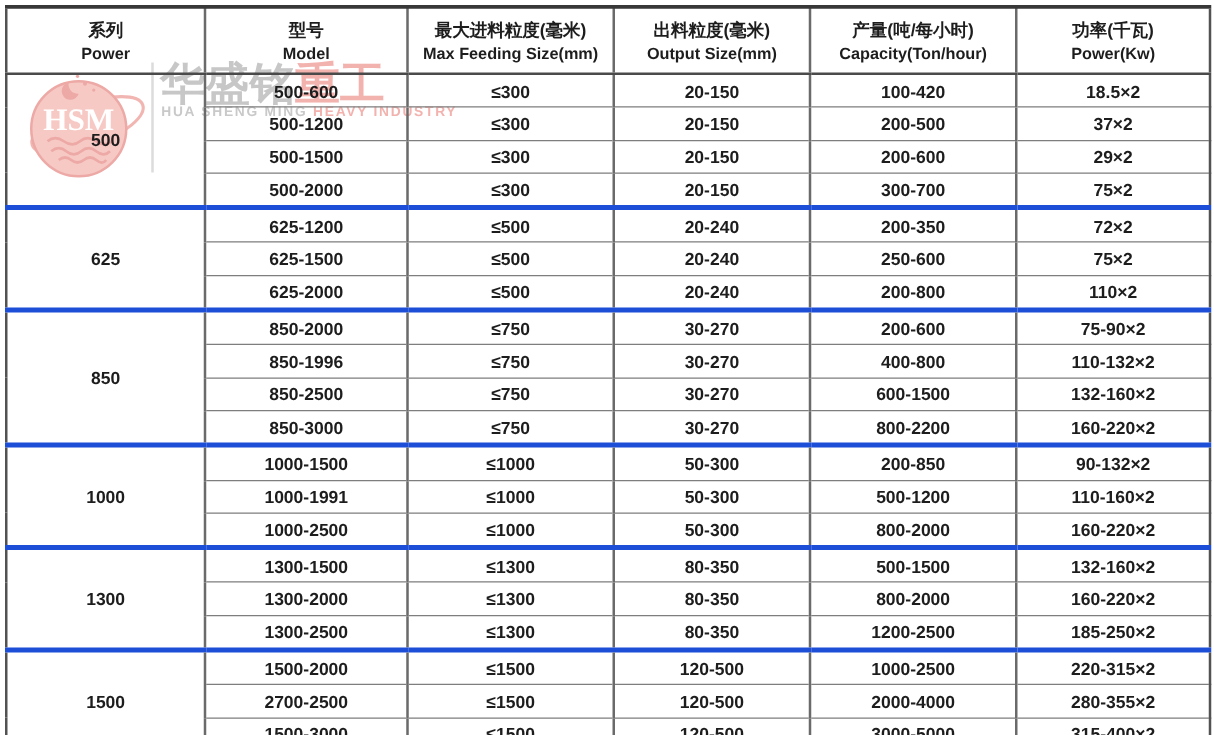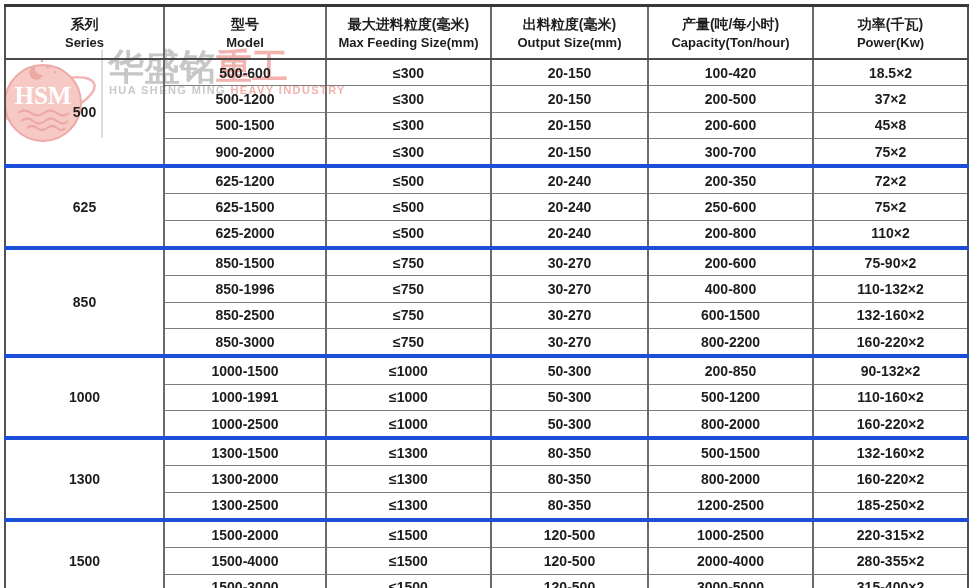--- a/index.html
+++ b/index.html
@@ -3,21 +3,21 @@
 <meta charset="utf-8">
 <style>
   html,body{margin:0;padding:0;}
   body{
     width:971px;height:588px;background:#ffffff;position:relative;overflow:hidden;
     font-family:"Liberation Sans","DejaVu Sans",sans-serif;
   }
   .canvas{position:absolute;inset:0;}
 
   
-  .watermark{position:absolute;left:2px;top:48px;width:330px;height:100px;z-index:0;pointer-events:none;}
+  .watermark{position:absolute;left:22px;top:48px;width:330px;height:100px;z-index:0;pointer-events:none;}
   .wm-logo{position:absolute;left:0;top:6px;}
   .wm-divider{position:absolute;left:99px;top:2px;width:2px;height:88px;background:#dcdcdc;}
   .wm-zh{position:absolute;left:106px;top:1px;font-size:36px;line-height:36px;font-weight:bold;
          color:#c7c7c7;white-space:nowrap;letter-spacing:0;}
   .wm-zh .red{color:#f2b2ae;}
   .wm-en{position:absolute;left:107px;top:37px;font-size:11px;line-height:11px;font-weight:bold;
          color:#c9c9c9;letter-spacing:1.4px;white-space:nowrap;}
   .wm-en .red{color:#f2b2ae;}
 
   
@@ -73,21 +73,21 @@
         <col style="width:162px">
         <col style="width:165px">
       <col style="width:157px">
         <col style="width:165px">
         <col style="width:155px">
     </colgroup>
     <thead>
       <tr>
         <th>
           <div class="th-zh">系列</div>
-          <div class="th-en">Series</div>
+          <div class="th-en">Power</div>
         </th>
         <th>
           <div class="th-zh">型号</div>
           <div class="th-en">Model</div>
         </th>
         <th>
           <div class="th-zh">最大进料粒度(毫米)</div>
           <div class="th-en">Max Feeding Size(mm)</div>
         </th>
         <th>
@@ -118,24 +118,24 @@
           <td>≤300</td>
           <td>20-150</td>
           <td>200-500</td>
           <td>37×2</td>
         </tr>
         <tr>
           <td>500-1500</td>
           <td>≤300</td>
           <td>20-150</td>
           <td>200-600</td>
-          <td>45×8</td>
-        </tr>
-        <tr>
-          <td>900-2000</td>
+          <td>29×2</td>
+        </tr>
+        <tr>
+          <td>500-2000</td>
           <td>≤300</td>
           <td>20-150</td>
           <td>300-700</td>
           <td>75×2</td>
         </tr>
         <tr class="group-start">
           <td rowspan="3" class="series-cell">625</td>
           <td>625-1200</td>
           <td>≤500</td>
           <td>20-240</td>
@@ -151,21 +151,21 @@
         </tr>
         <tr>
           <td>625-2000</td>
           <td>≤500</td>
           <td>20-240</td>
           <td>200-800</td>
           <td>110×2</td>
         </tr>
         <tr class="group-start">
           <td rowspan="4" class="series-cell">850</td>
-          <td>850-1500</td>
+          <td>850-2000</td>
           <td>≤750</td>
           <td>30-270</td>
           <td>200-600</td>
           <td>75-90×2</td>
         </tr>
         <tr>
           <td>850-1996</td>
           <td>≤750</td>
           <td>30-270</td>
           <td>400-800</td>
@@ -231,21 +231,21 @@
         </tr>
         <tr class="group-start">
           <td rowspan="3" class="series-cell">1500</td>
           <td>1500-2000</td>
           <td>≤1500</td>
           <td>120-500</td>
           <td>1000-2500</td>
           <td>220-315×2</td>
         </tr>
         <tr>
-          <td>1500-4000</td>
+          <td>2700-2500</td>
           <td>≤1500</td>
           <td>120-500</td>
           <td>2000-4000</td>
           <td>280-355×2</td>
         </tr>
         <tr>
           <td>1500-3000</td>
           <td>≤1500</td>
           <td>120-500</td>
           <td>3000-5000</td>

